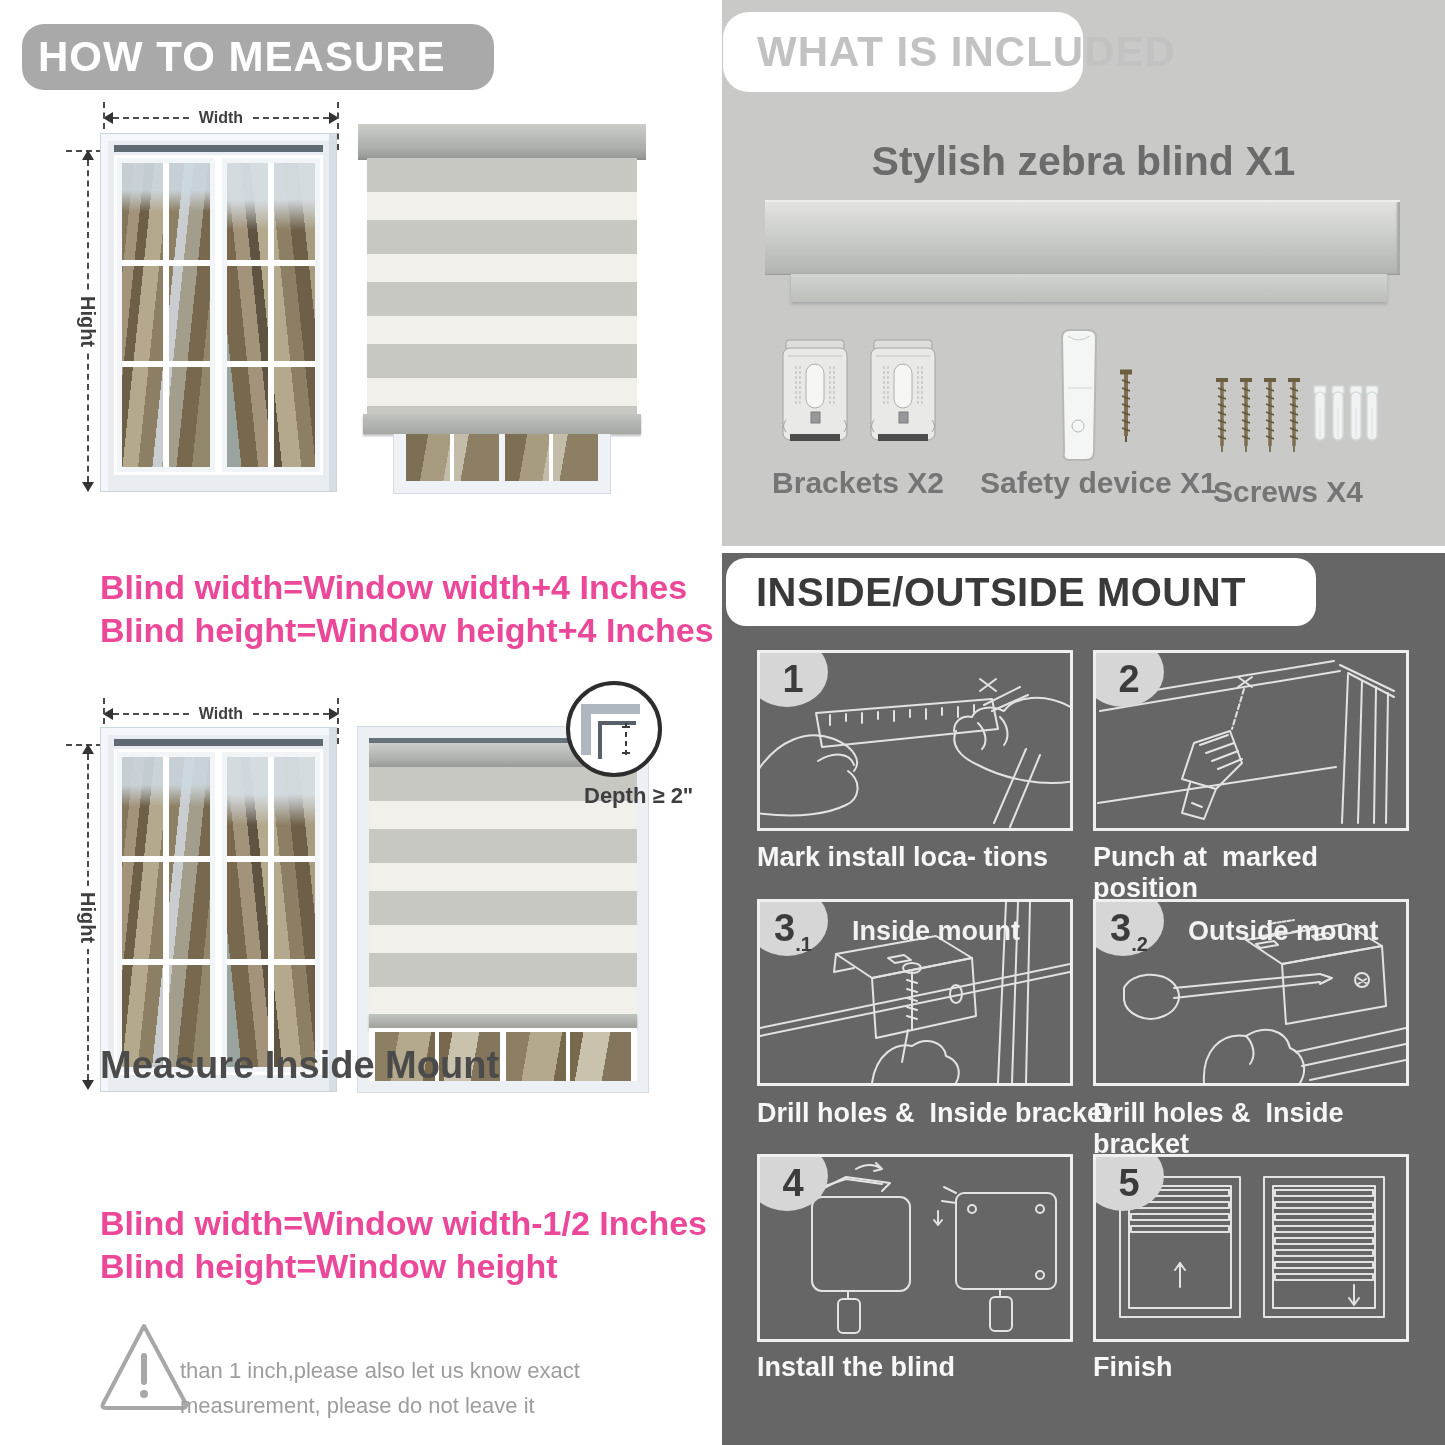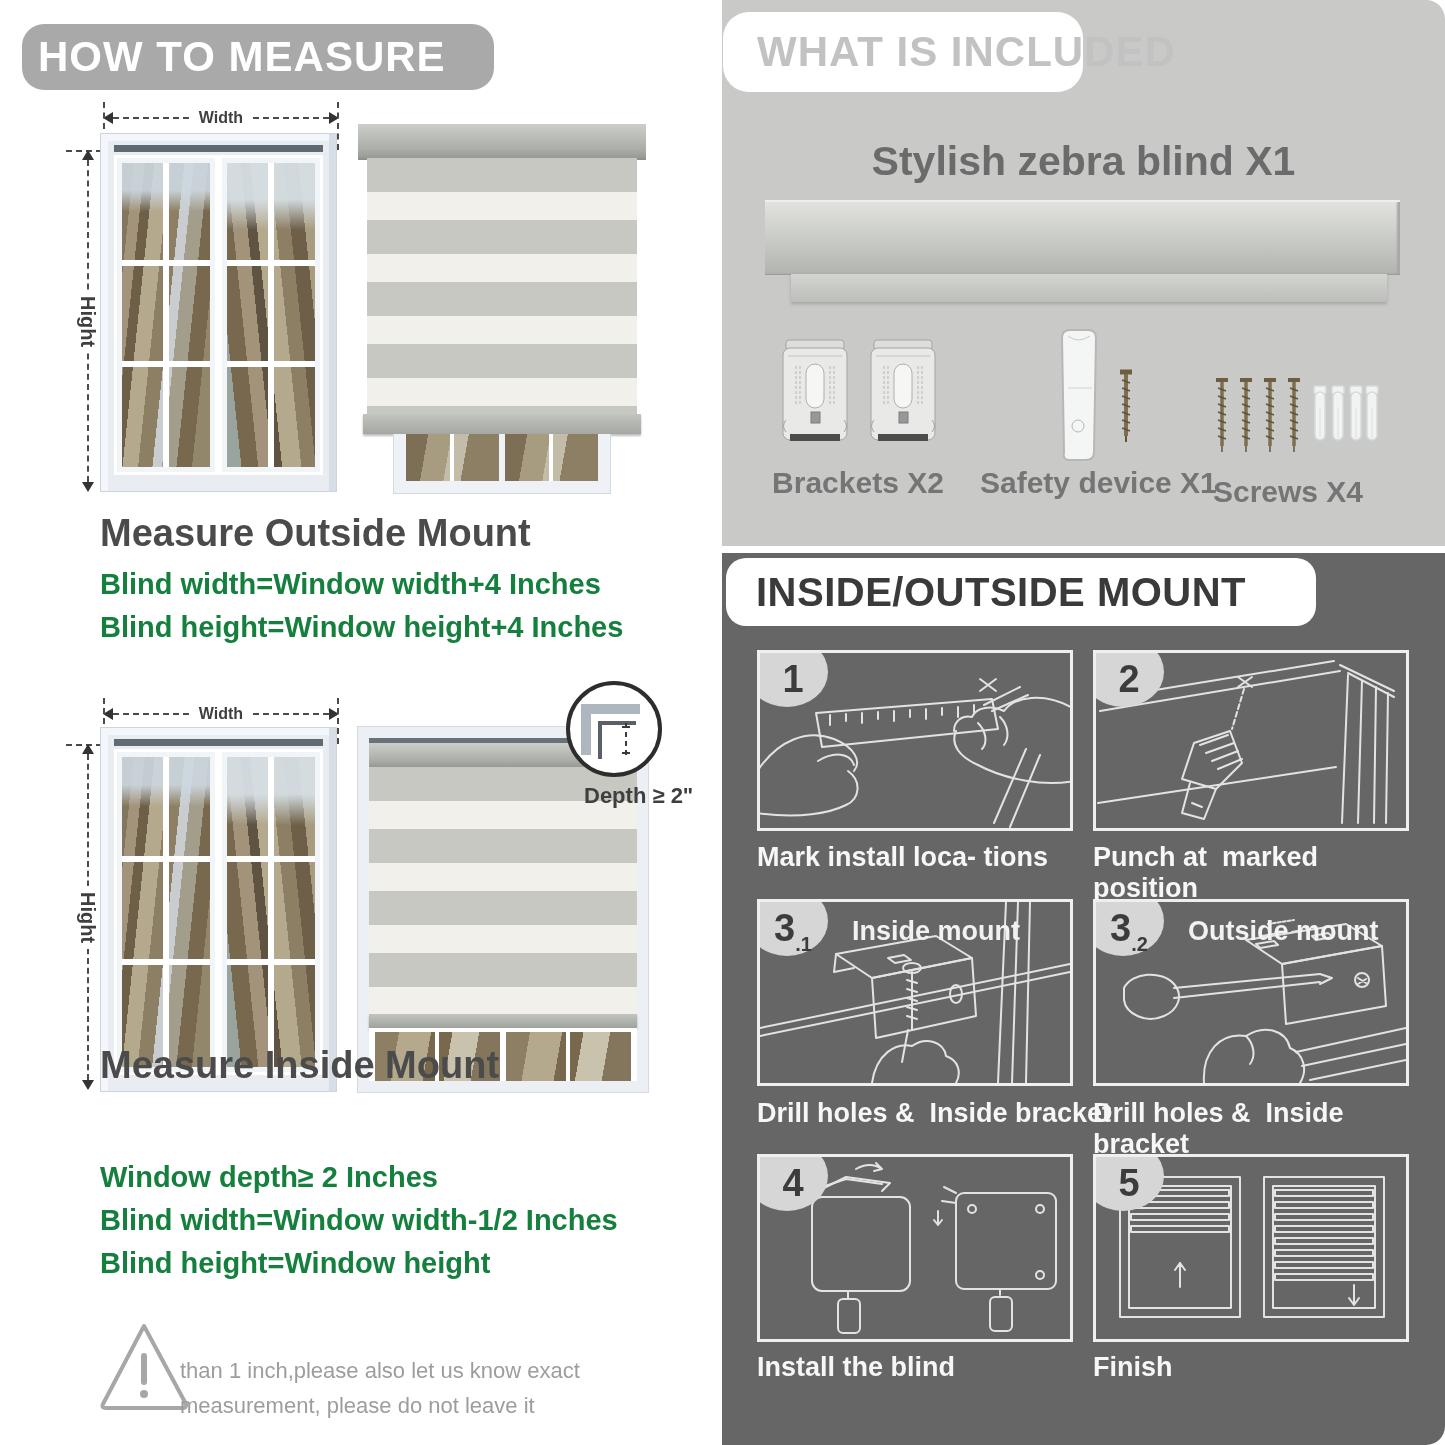--- a/index.html
+++ b/index.html
@@ -1,31 +1,31 @@
 <!DOCTYPE html>
 <html><head>
 <meta charset="utf-8">
 <style>
   * { margin:0; padding:0; box-sizing:border-box; }
   html,body { background:#ffffff; }
   .page {
     position:relative; width:1445px; height:1445px; overflow:hidden;
-    font-family:"Liberation Sans", sans-serif; background:#ffffff;border-radius:19px;
+    font-family:"Liberation Sans", sans-serif; background:#ffffff;
   }
   .abs { position:absolute; }
 
   
   .howto-header {
     left:22px; top:24px; width:472px; height:66px;
     background:#a9a9a9; border-radius:22px;
     color:#ffffff; font-size:42px; font-weight:bold; letter-spacing:1px;
     line-height:66px; padding-left:16px; white-space:nowrap;
   }
   .sec-title { color:#4b4b4b; font-size:38px; font-weight:bold; white-space:nowrap; }
-  .sec-line  { color:#15803d; font-size:29px; font-weight:bold; white-space:nowrap; }
+  .sec-line  { color:#ec4899; font-size:34px; font-weight:bold; white-space:nowrap; }
 
   
   .warrow { display:flex; align-items:center; height:16px; }
   .warrow .dash { flex:1; border-top:2px dashed #4a4a4a; height:0; }
   .wlab { color:#3f3f3f; font-size:16px; font-weight:bold; padding:0 10px; white-space:nowrap; }
   .ah { width:0; height:0; border-top:6px solid transparent; border-bottom:6px solid transparent; }
   .ah-l { border-right:10px solid #333; }
   .ah-r { border-left:10px solid #333; }
   .vend { width:0; border-left:2px dashed #4a4a4a; }
   .harrow { display:flex; flex-direction:column; align-items:center; width:16px; }
@@ -190,21 +190,20 @@
   <div class="abs blind1" style="left:358px;top:124px;width:288px;height:370px;">
     <div class="b-cassette"></div>
     <div class="b-fabric zebra"></div>
     <div class="b-rail"></div>
     <div class="b-winbottom">
       <div class="cell"></div>
       <div class="cell"></div>
     </div>
   </div>
 
-  <div class="abs sec-title" style="left:100px;top:512px;">Measure Outside Mount</div>
   <div class="abs sec-line" style="left:100px;top:568px;">Blind width=Window width+4 Inches</div>
   <div class="abs sec-line" style="left:100px;top:611px;">Blind height=Window height+4 Inches</div>
 
   <div class="abs warrow" style="left:103px;top:706px;width:236px;">
     <span class="ah ah-l"></span>
     <span class="dash"></span>
     <span class="wlab">Width</span>
     <span class="dash"></span>
     <span class="ah ah-r"></span>
   </div>
@@ -239,21 +238,20 @@
     <svg viewBox="0 0 88 88" width="88" height="88">
       <path d="M16,70 V24 H70" stroke="#aeb6bf" stroke-width="10" fill="none"></path>
       <path d="M30,74 V38 H66" stroke="#59606a" stroke-width="4" fill="none"></path>
       <path d="M56,38 V74" stroke="#3a3a3a" stroke-width="2" stroke-dasharray="5,4" fill="none"></path>
       <path d="M52,42 h8 M52,68 h8" stroke="#3a3a3a" stroke-width="2" fill="none"></path>
     </svg>
   </div>
   <div class="abs depth-label" style="left:584px;top:783px;">Depth ≥ 2"</div>
 
   <div class="abs sec-title" style="left:100px;top:1044px;">Measure Inside Mount</div>
-  <div class="abs sec-line" style="left:100px;top:1161px;">Window depth≥ 2 Inches</div>
   <div class="abs sec-line" style="left:100px;top:1204px;">Blind width=Window width-1/2 Inches</div>
   <div class="abs sec-line" style="left:100px;top:1247px;">Blind height=Window height</div>
 
   <svg class="abs" style="left:96px;top:1320px;" width="96" height="92" viewBox="0 0 96 92">
     <path d="M48,6 L90,84 Q91,88 86,88 L10,88 Q5,88 7,84 Z" fill="none" stroke="#a7a7a7" stroke-width="4" stroke-linejoin="round"></path>
     <path d="M48,36 V62" stroke="#a7a7a7" stroke-width="6" stroke-linecap="round" fill="none"></path>
     <circle cx="48" cy="74" r="4" fill="#a7a7a7" stroke="none"></circle>
   </svg>
   <div class="abs warn-text" style="left:180px;top:1353px;">than 1 inch,please also let us know exact</div>
   <div class="abs warn-text" style="left:180px;top:1388px;">measurement, please do not leave it</div>

